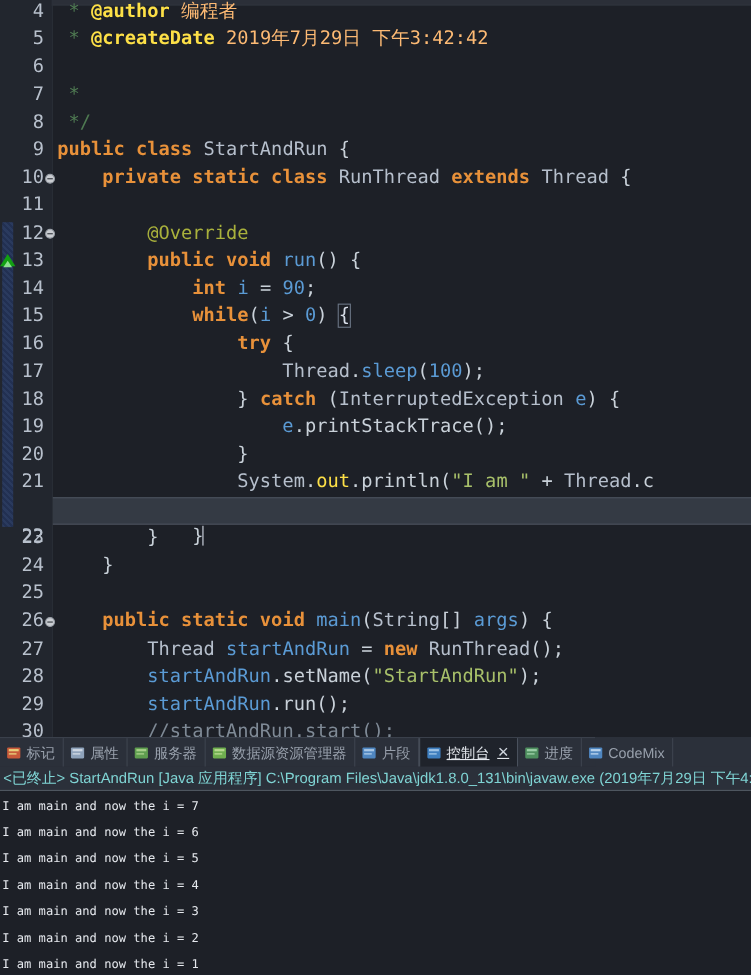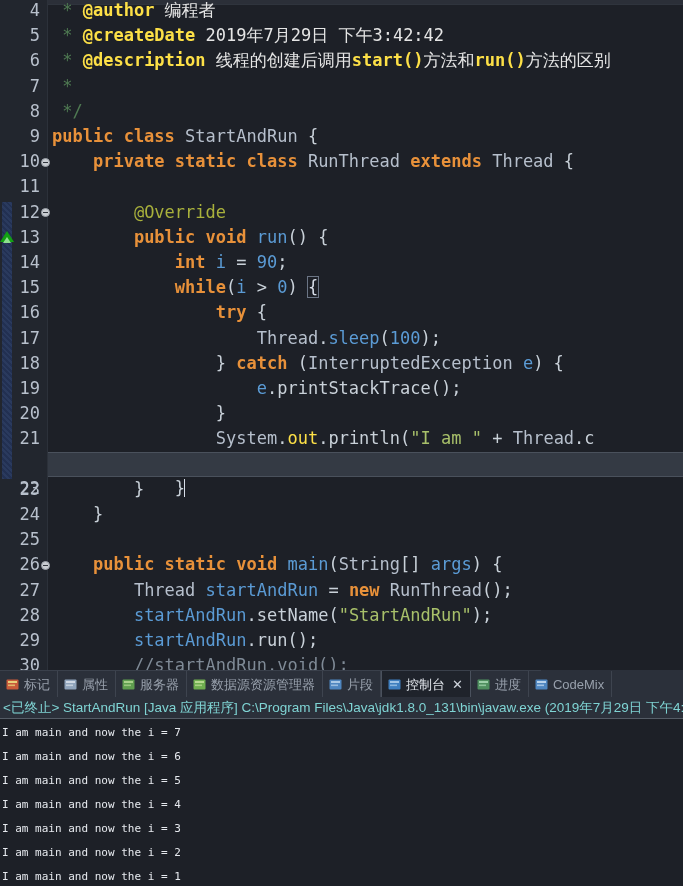--- a/index.html
+++ b/index.html
@@ -84,21 +84,21 @@
   }
 
   
   .kw      { color: #e8913a; font-weight: bold; }
   .cls     { color: #b6bfcc; }
   .fld     { color: #5b9bd5; }
   .num     { color: #5b9bd5; }
   .str     { color: #a8c06a; }
   .cmt     { color: #4f7a52; }
   .cmtb    { color: #fde047; font-weight: bold; }
-  .cmtcn   { color: #e5e5e5; }
+  .cmtcn   { color: #fdba74; }
   .anno    { color: #a9b13c; }
   .meth    { color: #5b9bd5; }
   .stat    { color: #fde047; }
   .plain   { color: #c9d1d9; }
   .punc    { color: #c9d1d9; }
   .grey    { color: #7f8a96; }
   .brmatch { outline: 1px solid #6b7585; }
 
   
   .panel {
@@ -111,21 +111,21 @@
     display: flex; align-items: stretch;
   }
   .tab {
     display: flex; align-items: center; gap: 4px;
     padding: 0 7px 0 5px; font-family: "Liberation Sans", sans-serif;
     font-size: 13px; color: #98a0ac; white-space: nowrap;
     border-right: 1px solid #3e444f;
   }
   .tab.active {
     background: #1f232b; color: #e4e8ee;
-    border-left: 1px solid #4a515d; border-right: 1px solid #4a515d;
+    border-left: 1px solid #4a515d; border-right: 1px solid #4a515d; text-decoration: underline;
   }
   .tab .tlabel { line-height: 1; }
   .tabicon { width: 15px; height: 15px; flex: 0 0 15px; position: relative; }
   .closex {
     font-size: 13px; color: #cfd5dd; margin-left: 3px; line-height: 1;
     font-family: "DejaVu Sans", sans-serif;
   }
 
   .statusline {
     position: absolute; left: 0; top: 27px; width: 683px; height: 21px;
@@ -153,21 +153,21 @@
     <div class="ruler-top"></div>
     <div class="annot-col"></div>
     <div class="gutter-bg"></div>
     <div class="gutter-sep"></div>
     <div id="blockbars">
         <div class="blockbar" style="top: 201.6px; height: 277.2px;"></div>
       </div>
     <div id="code-lines">
         <div class="code-line" style="top: -2px;"><span class="lnum">4</span><span class="ctext"><span class="cmt"> * </span><span class="cmtb">@author</span><span class="cmtcn"> 编程者</span></span></div>
         <div class="code-line" style="top: 23.2px;"><span class="lnum">5</span><span class="ctext"><span class="cmt"> * </span><span class="cmtb">@createDate</span><span class="cmtcn"> 2019年7月29日 下午3:42:42</span></span></div>
-        <div class="code-line" style="top: 48.4px;"><span class="lnum">6</span><span class="ctext"><span class="cmt"> * </span><span class="cmtb">@description</span><span class="cmtcn"> 线程的创建后调用</span><span class="cmtb">start()</span><span class="cmtcn">方法和</span><span class="cmtb">run()</span><span class="cmtcn">方法的区别</span></span></div>
+        <div class="code-line" style="top: 48.4px;"><span class="lnum">6</span></div>
         <div class="code-line" style="top: 73.6px;"><span class="lnum">7</span><span class="ctext"><span class="cmt"> *</span></span></div>
         <div class="code-line" style="top: 98.8px;"><span class="lnum">8</span><span class="ctext"><span class="cmt"> */</span></span></div>
         <div class="code-line" style="top: 124px;"><span class="lnum">9</span><span class="ctext"><span class="kw">public class </span><span class="cls">StartAndRun</span><span class="punc"> {</span></span></div>
         <div class="code-line" style="top: 149.2px;"><span class="lnum">10</span><span class="fold"></span><span class="ctext"><span class="plain">    </span><span class="kw">private static class </span><span class="cls">RunThread</span><span class="plain"> </span><span class="kw">extends</span><span class="plain"> </span><span class="cls">Thread</span><span class="punc"> {</span></span></div>
         <div class="code-line" style="top: 174.4px;"><span class="lnum">11</span><span class="ctext"></span></div>
         <div class="code-line" style="top: 199.6px;"><span class="lnum">12</span><span class="fold"></span><span class="ctext"><span class="plain">        </span><span class="anno">@Override</span></span></div>
         <div class="code-line" style="top: 224.8px;"><span class="lnum">13</span><span class="warnmark"></span><span class="ctext"><span class="plain">        </span><span class="kw">public void </span><span class="meth">run</span><span class="punc">() {</span></span></div>
         <div class="code-line" style="top: 250px; padding-left: 33px;"><span class="lnum">14</span><span class="ctext"><span class="plain">            </span><span class="kw">int</span><span class="plain"> </span><span class="fld">i</span><span class="punc"> = </span><span class="num">90</span><span class="punc">;</span></span></div>
         <div class="code-line" style="top: 275.2px;"><span class="lnum">15</span><span class="ctext"><span class="plain">            </span><span class="kw">while</span><span class="punc">(</span><span class="fld">i</span><span class="punc"> &gt; </span><span class="num">0</span><span class="punc">) </span><span class="brmatch">{</span></span></div>
         <div class="code-line" style="top: 300.4px;"><span class="lnum">16</span><span class="ctext"><span class="plain">                </span><span class="kw">try</span><span class="punc"> {</span></span></div>
@@ -178,21 +178,21 @@
         <div class="code-line" style="top: 426.4px;"><span class="lnum">21</span><span class="ctext"><span class="plain">                </span><span class="cls">System</span><span class="punc">.</span><span class="stat">out</span><span class="punc">.</span><span class="plain">println</span><span class="punc">(</span><span class="str">"I am "</span><span class="punc"> + </span><span class="cls">Thread</span><span class="punc">.c</span></span></div>
         <div class="cur-line-bg cur-line-top cur-line-bot" style="top: 451.6px;"></div>
         <div class="code-line" style="top: 451.6px; margin-top: 24px;"><span class="lnum">22</span><span class="ctext"><span class="plain">            </span><span class="punc">}</span><span class="caret"></span></span></div>
         <div class="code-line" style="top: 476.8px;"><span class="lnum">23</span><span class="ctext"><span class="plain">        </span><span class="punc">}</span></span></div>
         <div class="code-line" style="top: 502px;"><span class="lnum">24</span><span class="ctext"><span class="plain">    </span><span class="punc">}</span></span></div>
         <div class="code-line" style="top: 527.2px;"><span class="lnum">25</span><span class="ctext"></span></div>
         <div class="code-line" style="top: 552.4px;"><span class="lnum">26</span><span class="fold"></span><span class="ctext"><span class="plain">    </span><span class="kw">public static void </span><span class="meth">main</span><span class="punc">(</span><span class="cls">String</span><span class="punc">[] </span><span class="fld">args</span><span class="punc">) {</span></span></div>
         <div class="code-line" style="top: 577.6px;"><span class="lnum">27</span><span class="ctext"><span class="plain">        </span><span class="cls">Thread</span><span class="plain"> </span><span class="fld">startAndRun</span><span class="punc"> = </span><span class="kw">new</span><span class="plain"> </span><span class="cls">RunThread</span><span class="punc">();</span></span></div>
         <div class="code-line" style="top: 602.8px;"><span class="lnum">28</span><span class="ctext"><span class="plain">        </span><span class="fld">startAndRun</span><span class="punc">.</span><span class="plain">setName</span><span class="punc">(</span><span class="str">"StartAndRun"</span><span class="punc">);</span></span></div>
         <div class="code-line" style="top: 628px;"><span class="lnum">29</span><span class="ctext"><span class="plain">        </span><span class="fld">startAndRun</span><span class="punc">.</span><span class="plain">run</span><span class="punc">();</span></span></div>
-        <div class="code-line" style="top: 653.2px;"><span class="lnum">30</span><span class="ctext"><span class="plain">        </span><span class="grey">//startAndRun.void();</span></span></div>
+        <div class="code-line" style="top: 653.2px;"><span class="lnum">30</span><span class="ctext"><span class="plain">        </span><span class="grey">//startAndRun.start();</span></span></div>
       </div>
   </div>
 
   <div class="panel">
 
     <div class="tabbar" id="tabbar">
         <div class="tab">
           <span class="tabicon"><svg width="15" height="15" viewBox="0 0 15 15">
               <rect x="1.5" y="2.5" width="12" height="10" rx="1" fill="#c85a3a"></rect>
               <rect x="3" y="4" width="9" height="2" fill="#e8d07a"></rect>

